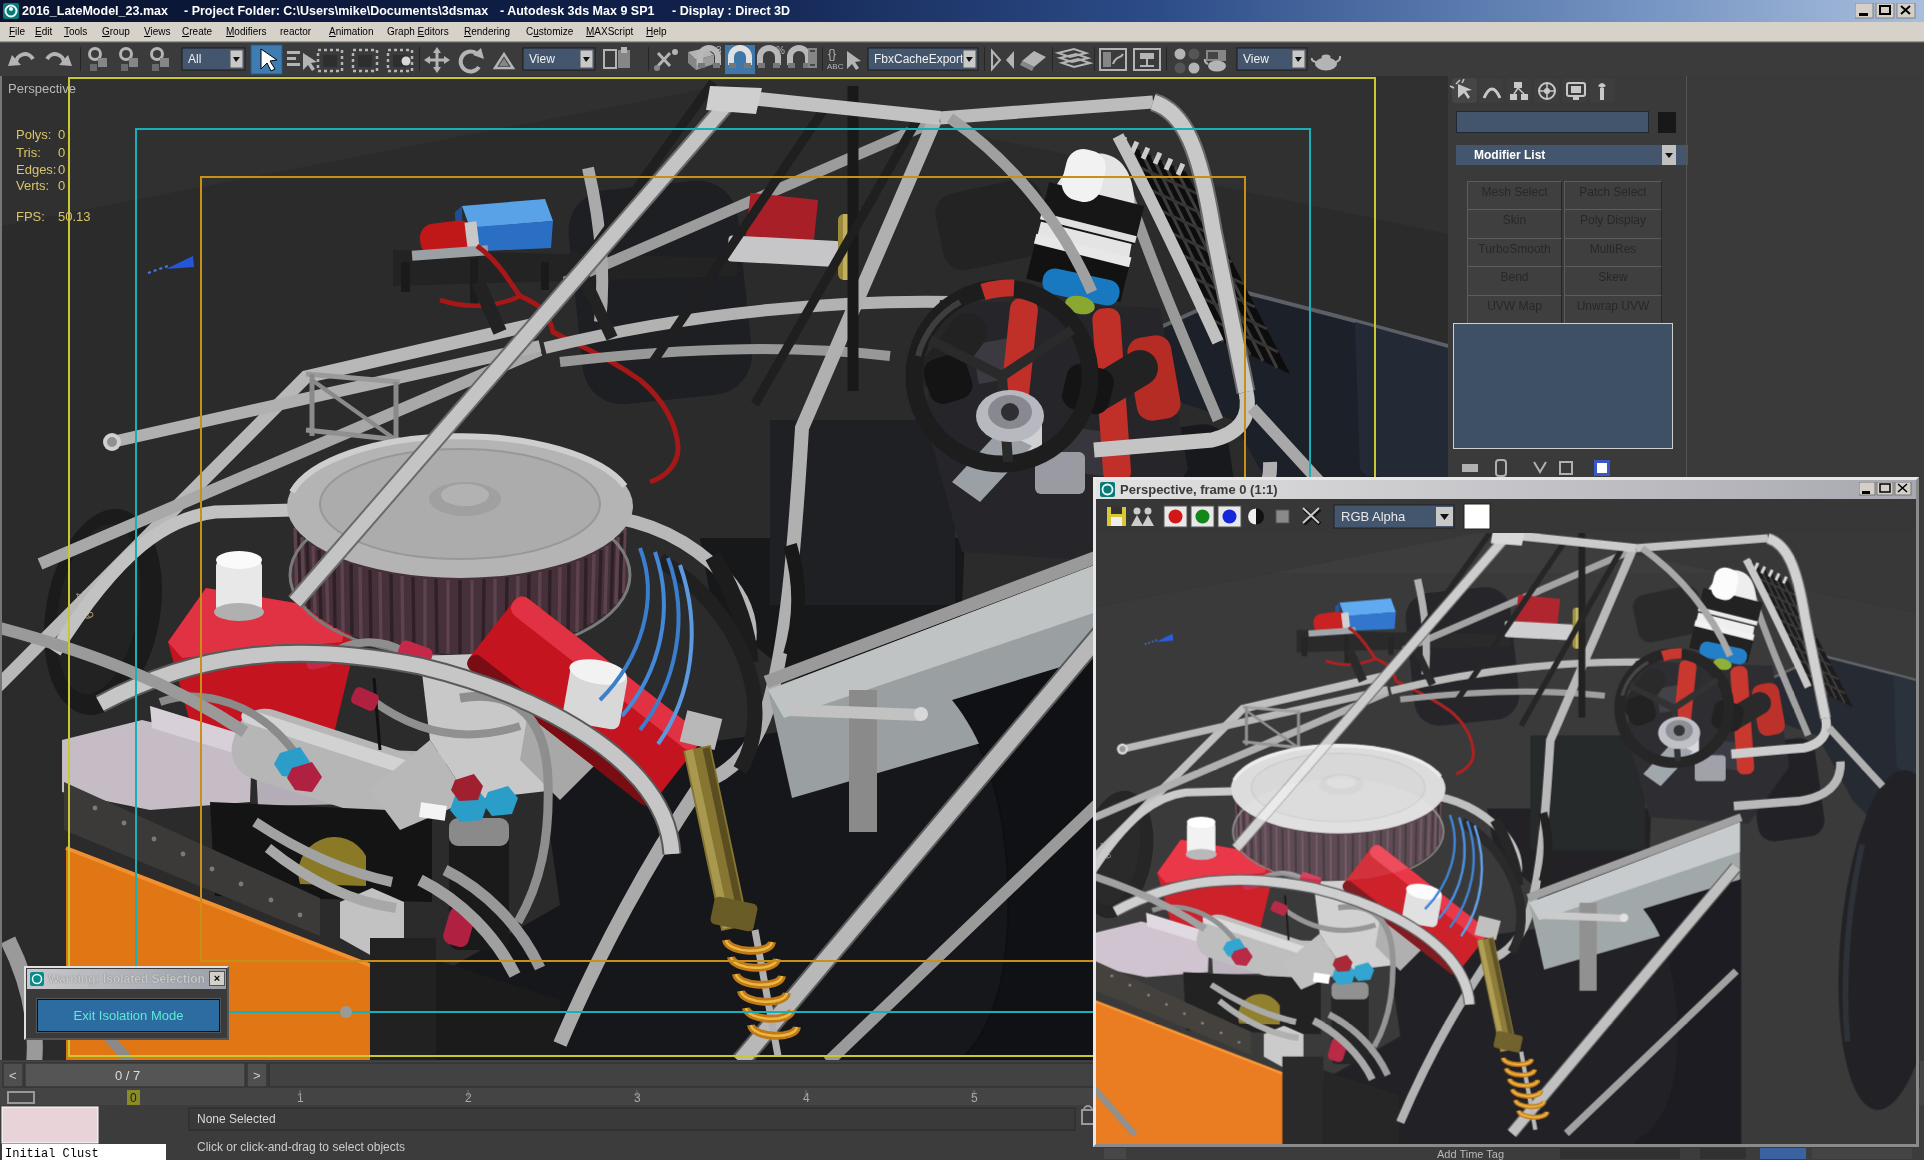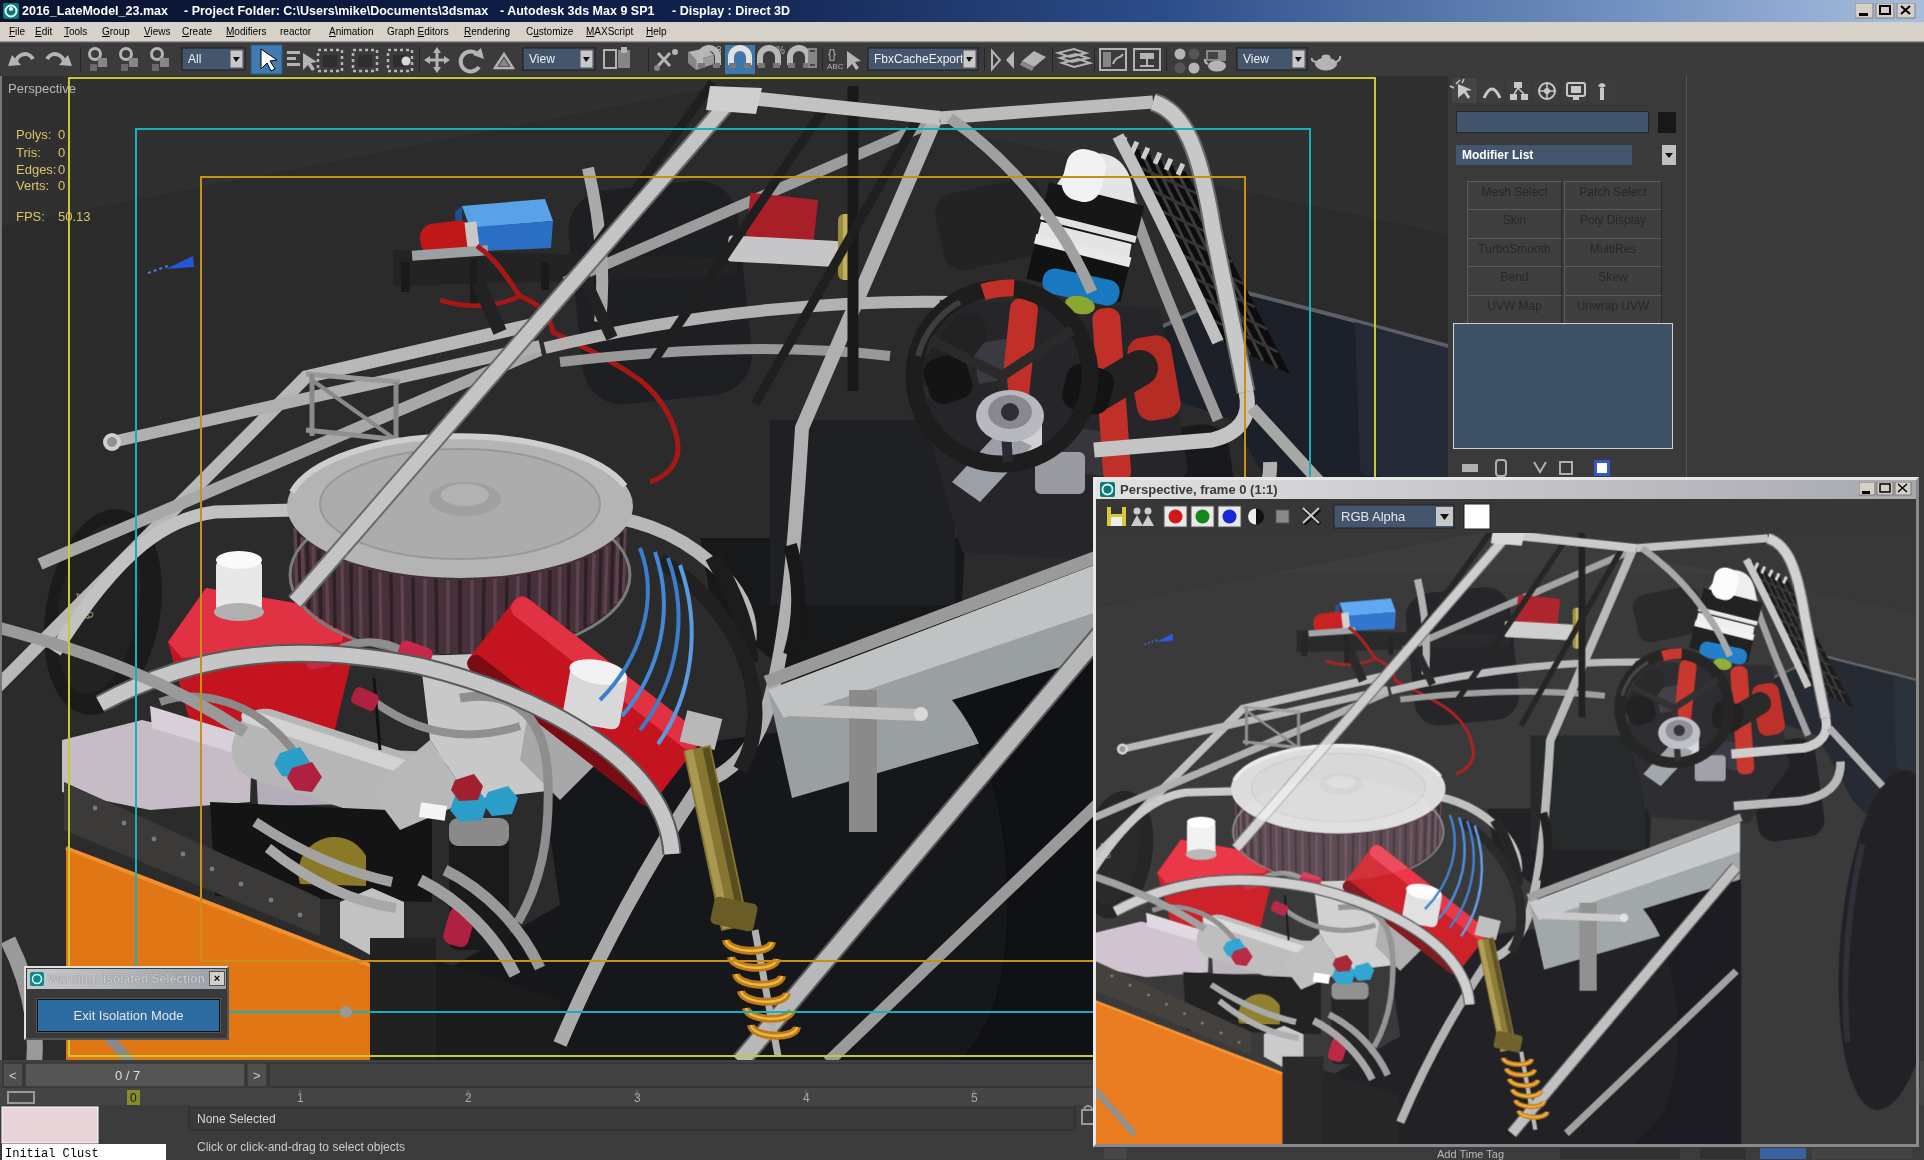--- a/index.html
+++ b/index.html
@@ -533,21 +533,21 @@
       <circle cx="99" cy="15" r="3" fill="#c8c8c8"></circle>
       <path d="M99,7 L99,23 M91,15 L107,15" stroke="#c8c8c8" stroke-width="1.5"></path>
       <rect x="119" y="7" width="18" height="13" rx="2" fill="none" stroke="#c8c8c8" stroke-width="2"></rect>
       <rect x="123" y="10" width="10" height="7" fill="#c8c8c8"></rect>
       <rect x="125" y="20" width="6" height="4" fill="#c8c8c8"></rect>
       <path d="M150,10 Q154,4 158,10 L154,12 Z" fill="#c8c8c8"></path>
       <rect x="152" y="12" width="4" height="12" fill="#c8c8c8"></rect>
     </svg>
   <div class="abs" style="left:8px;top:35px;width:193px;height:22px;background:#42556c;border:1px solid #202833"></div>
   <div class="abs" style="left:210px;top:36px;width:18px;height:21px;background:#181818"></div>
-  <div class="abs" style="left:8px;top:69px;width:176px;height:20px;background:#44566e;color:#fff;font-weight:bold;font-size:12px;line-height:20px;padding-left:6px">Modifier List</div>
+  <div class="abs" style="left:8px;top:69px;width:232px;height:20px;background:#44566e;color:#fff;font-weight:bold;font-size:12px;line-height:20px;padding-left:18px">Modifier List</div>
   <div class="abs" style="left:214px;top:69px;width:14px;height:20px;background:#c0c0c0"><svg width="14" height="20">
         <polygon points="3,8 11,8 7,13" fill="#111"></polygon>
       </svg></div>
   <div class="pbtn" style="left:19px;top:105px;width:95px">Mesh Select</div>
     <div class="pbtn" style="left:116px;top:105px;width:98px">Patch Select</div>
   <div class="pbtn" style="left:19px;top:133px;width:95px">Skin</div>
     <div class="pbtn" style="left:116px;top:133px;width:98px">Poly Display</div>
   <div class="pbtn" style="left:19px;top:162px;width:95px">TurboSmooth</div>
     <div class="pbtn" style="left:116px;top:162px;width:98px">MultiRes</div>
   <div class="pbtn" style="left:19px;top:190px;width:95px">Bend</div>
@@ -617,21 +617,21 @@
 </div>
 <div class="abs" id="dlg">
   <div class="abs" style="left:1px;top:1px;width:199px;height:20px;background:linear-gradient(90deg,#c8c8cc,#9aa0aa);color:#d8d8d8;font-weight:bold;font-size:12px;line-height:20px;text-shadow:0 0 1px #666">
     <svg class="abs" style="left:3px;top:3px" width="14" height="14">
         <rect width="14" height="14" rx="2" fill="#0a8a88"></rect>
         <circle cx="7" cy="7" r="4.5" fill="none" stroke="#e8fefc" stroke-width="1.5"></circle>
       </svg>
     <span style="margin-left:21px;color:#c8c8c8">Warning: Isolated Selection</span>
   </div>
   <div class="abs" style="left:183px;top:3px;width:16px;height:15px;background:#d4d0c8;border:1px solid #555;text-align:center;line-height:13px;font-size:11px;font-weight:bold;color:#000">×</div>
-  <div class="abs" style="left:11px;top:31px;width:183px;height:33px;background:#2d6ca0;border:1px solid #111;outline:1px solid #555;color:#e5e5e5;font-size:13px;text-align:center;line-height:31px">Exit Isolation Mode</div>
+  <div class="abs" style="left:11px;top:31px;width:183px;height:33px;background:#2d6ca0;border:1px solid #111;outline:1px solid #555;color:#5eead4;font-size:13px;text-align:center;line-height:31px">Exit Isolation Mode</div>
 </div>
 <div class="abs" id="rwin">
   <div id="rwtitle">
     <svg class="abs" style="left:4px;top:2px" width="15" height="15">
         <rect width="15" height="15" rx="2" fill="#0a7a78"></rect>
         <circle cx="7.5" cy="7.5" r="5" fill="none" stroke="#e8fefc" stroke-width="1.8"></circle>
       </svg>
     <span style="margin-left:24px">Perspective, frame 0 (1:1)</span>
     <svg class="abs" style="left:763px;top:2px" width="54" height="14">
       <rect x="0" y="0" width="16" height="13" fill="#d4d0c8" stroke="#777"></rect>

